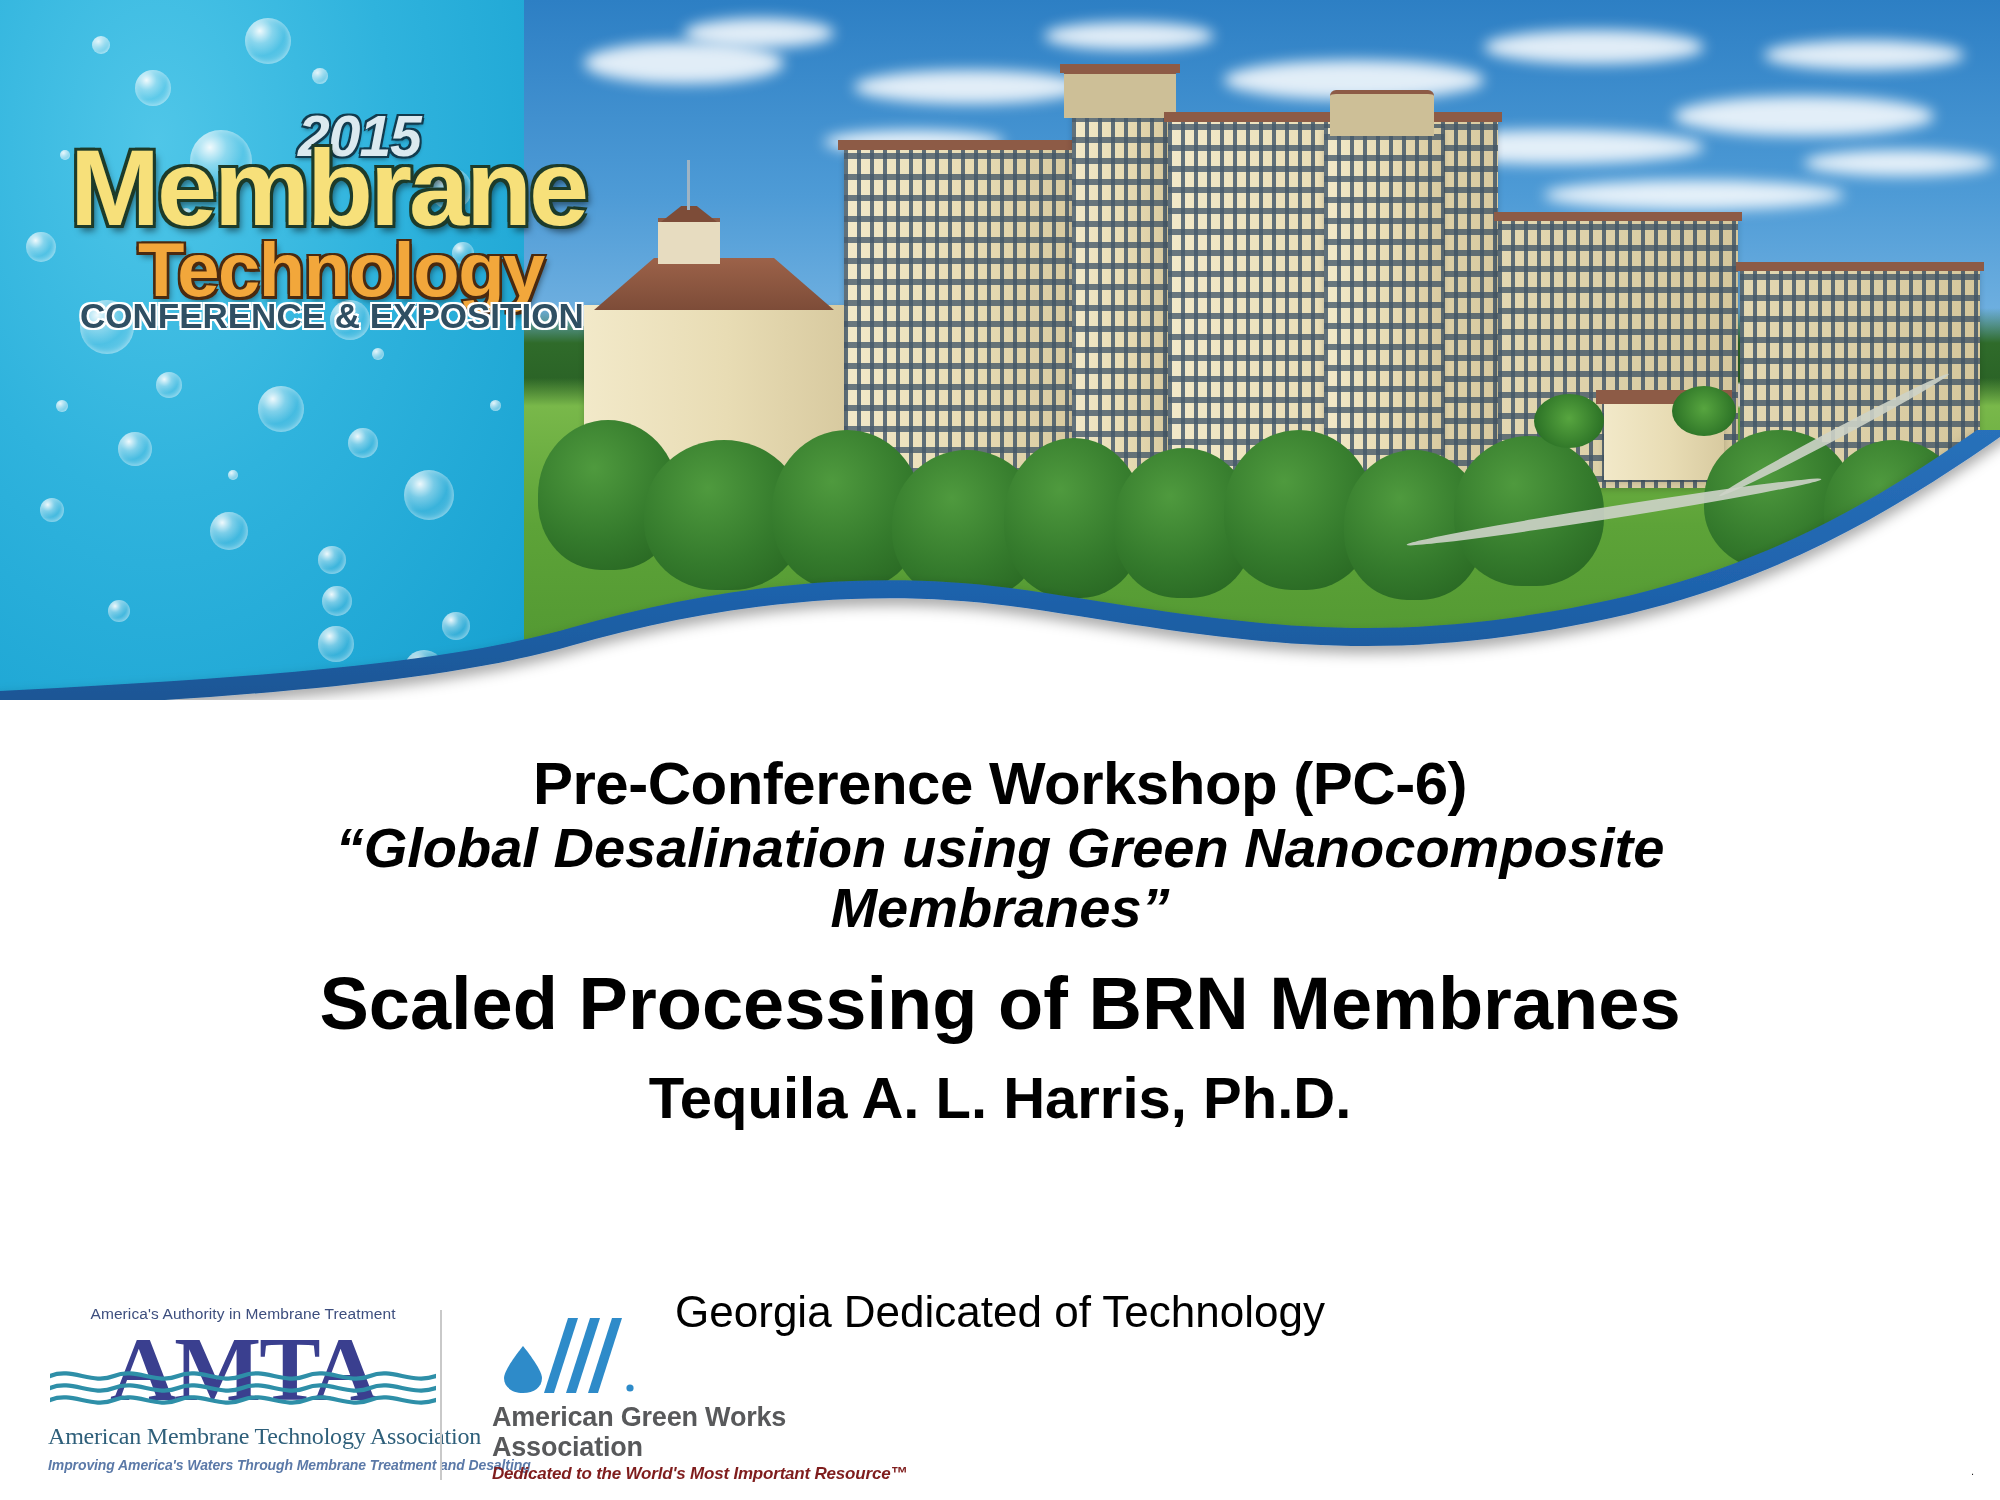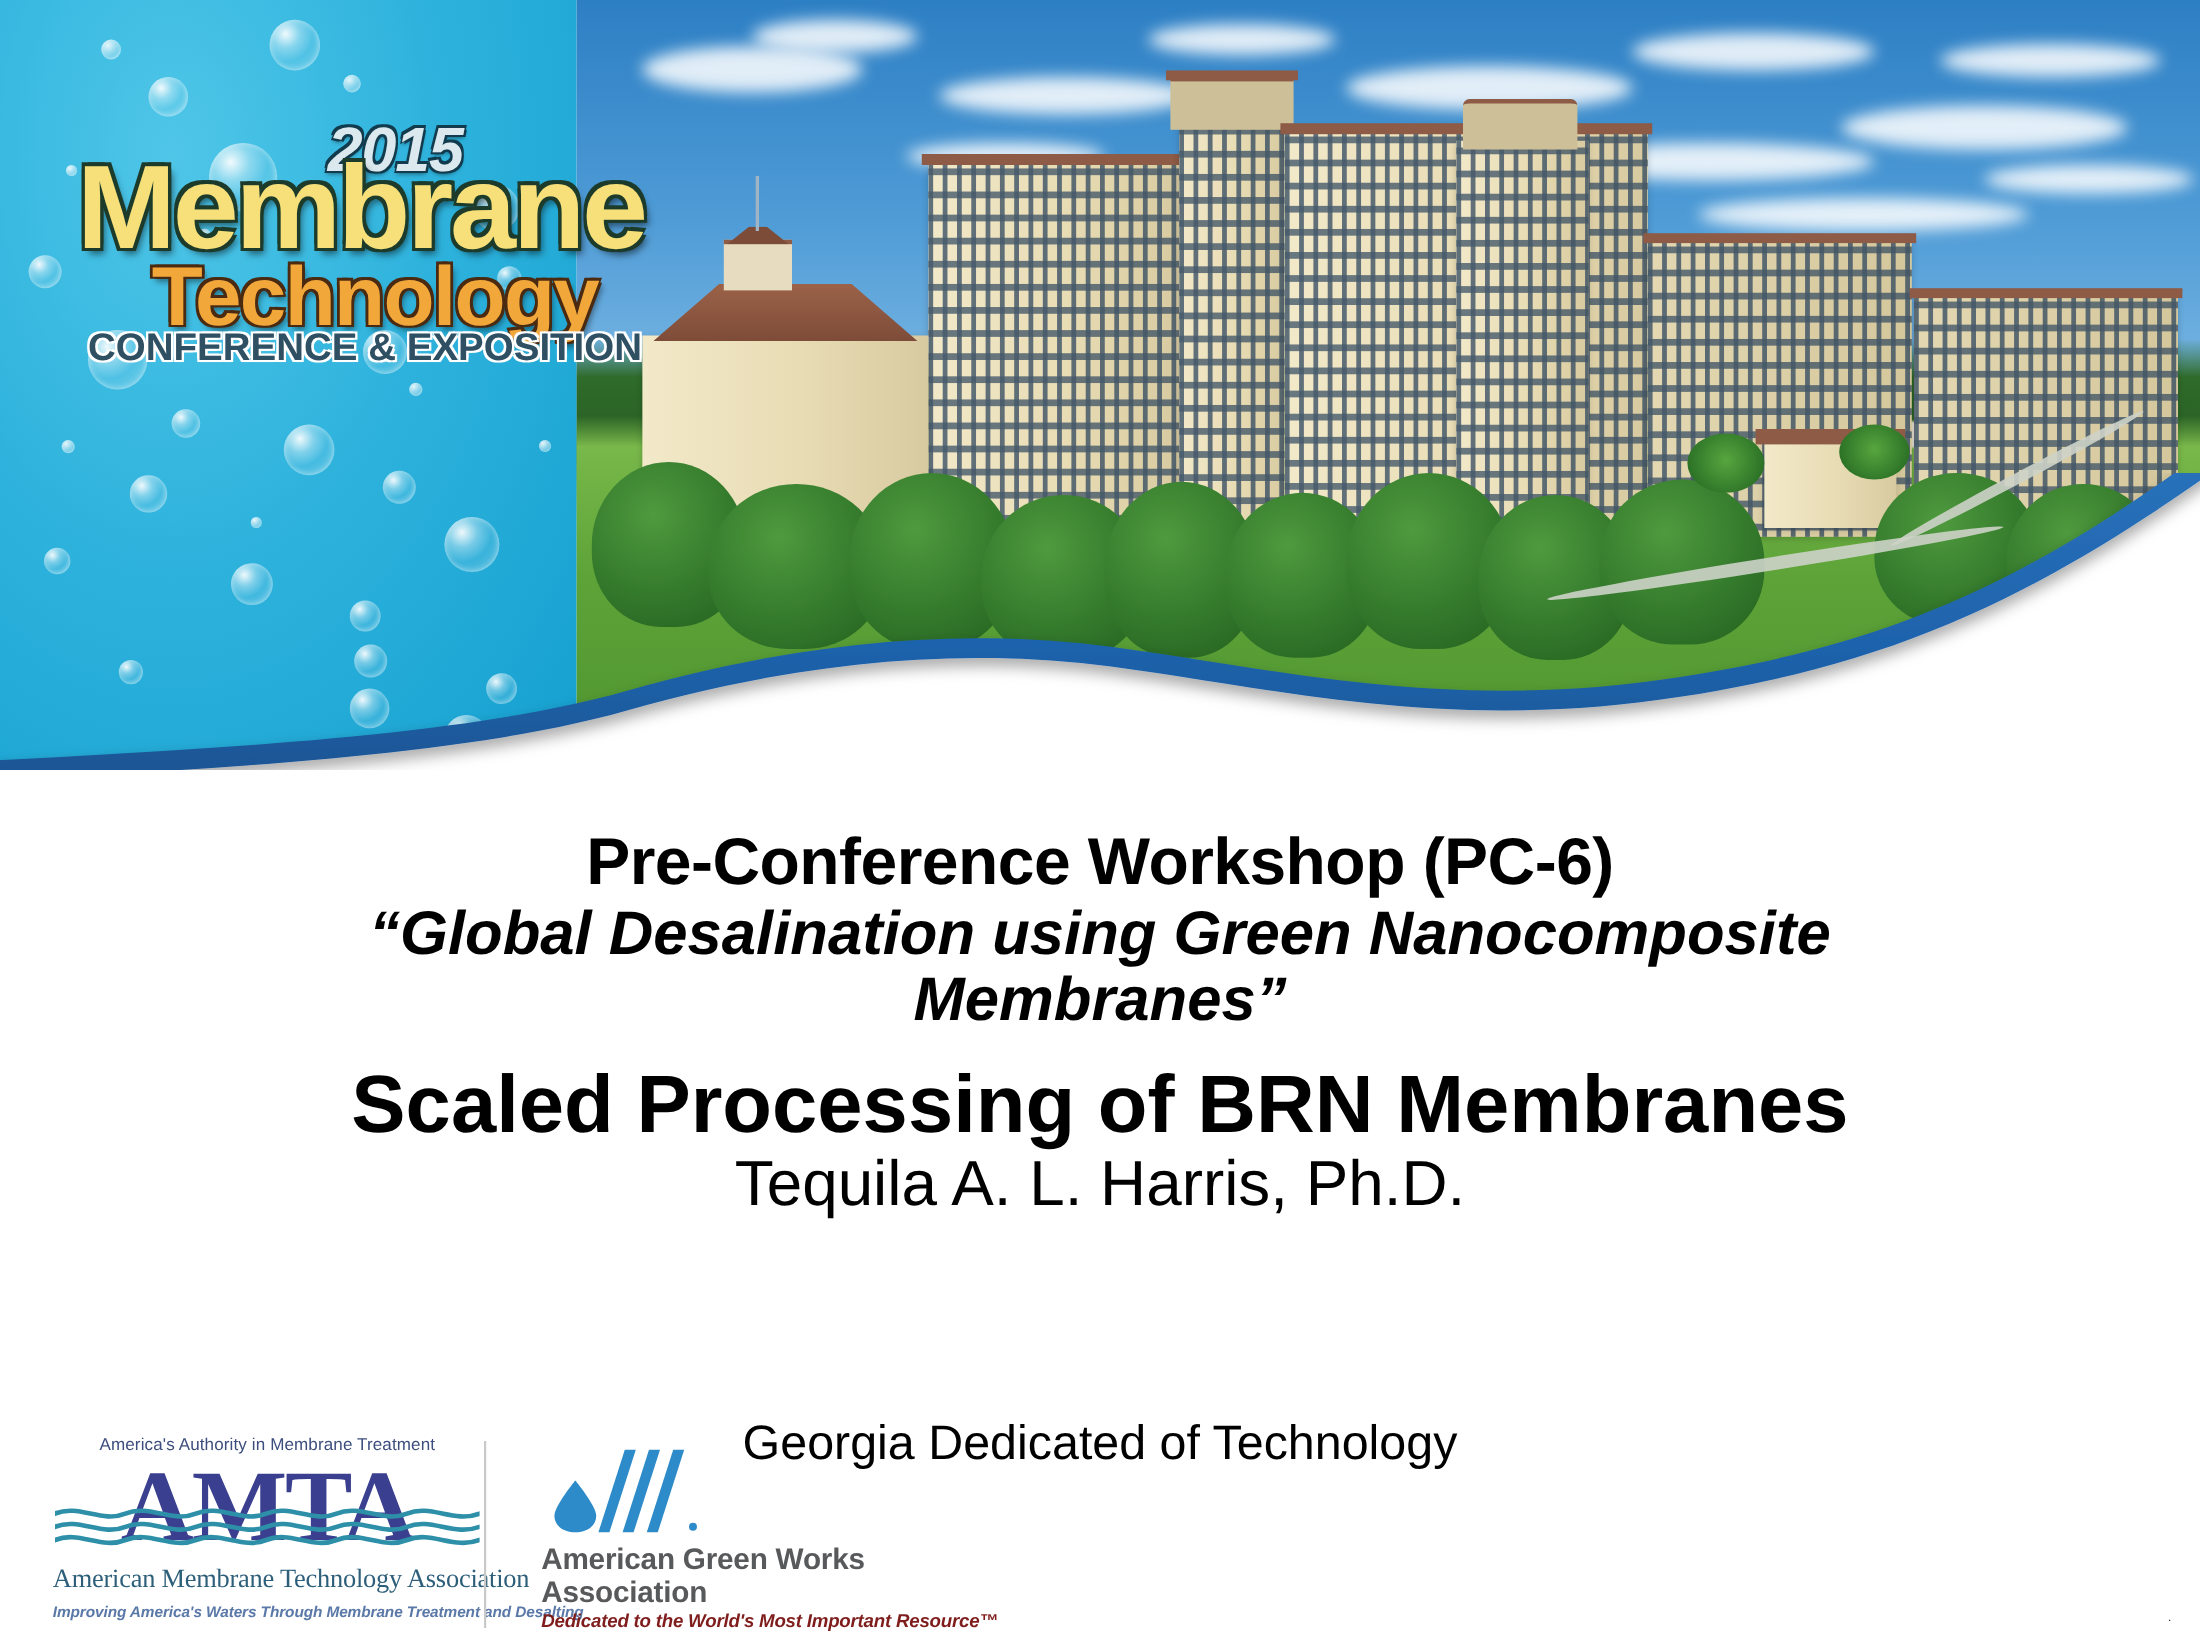--- a/index.html
+++ b/index.html
@@ -161,23 +161,23 @@
   }
   .line-main {
     font-size: 74px;
     font-weight: bold;
     line-height: 1.1;
     margin-top: 24px;
     white-space: nowrap;
   }
   .line-author {
     font-size: 58px;
-    font-weight: normal;
+    font-weight: bold;
     line-height: 1.12;
-    margin-top: 0;
+    margin-top: 22px;
     white-space: nowrap;
   }
 
   .affiliation {
     position: absolute;
     left: 150px;
     top: 1287px;
     width: 1700px;
     text-align: center;
     font-size: 44px;

